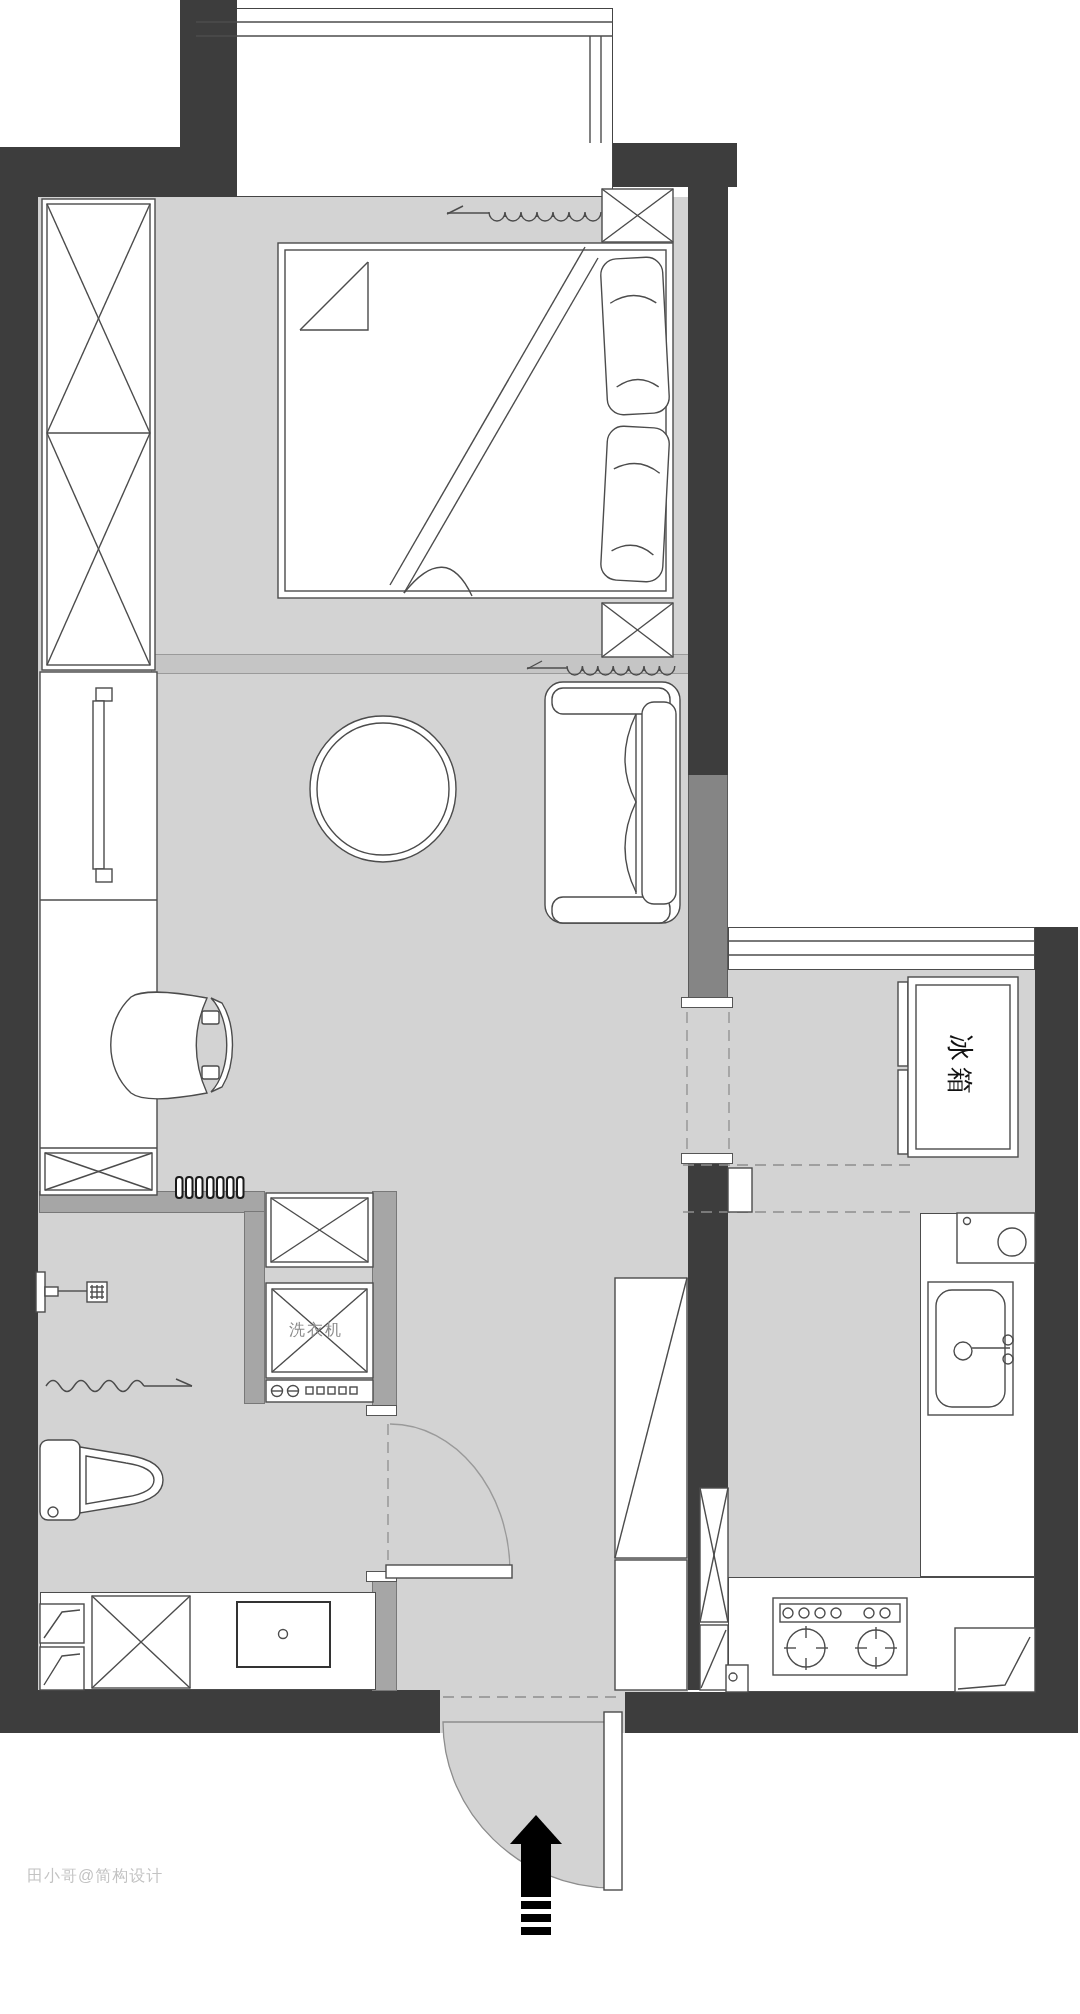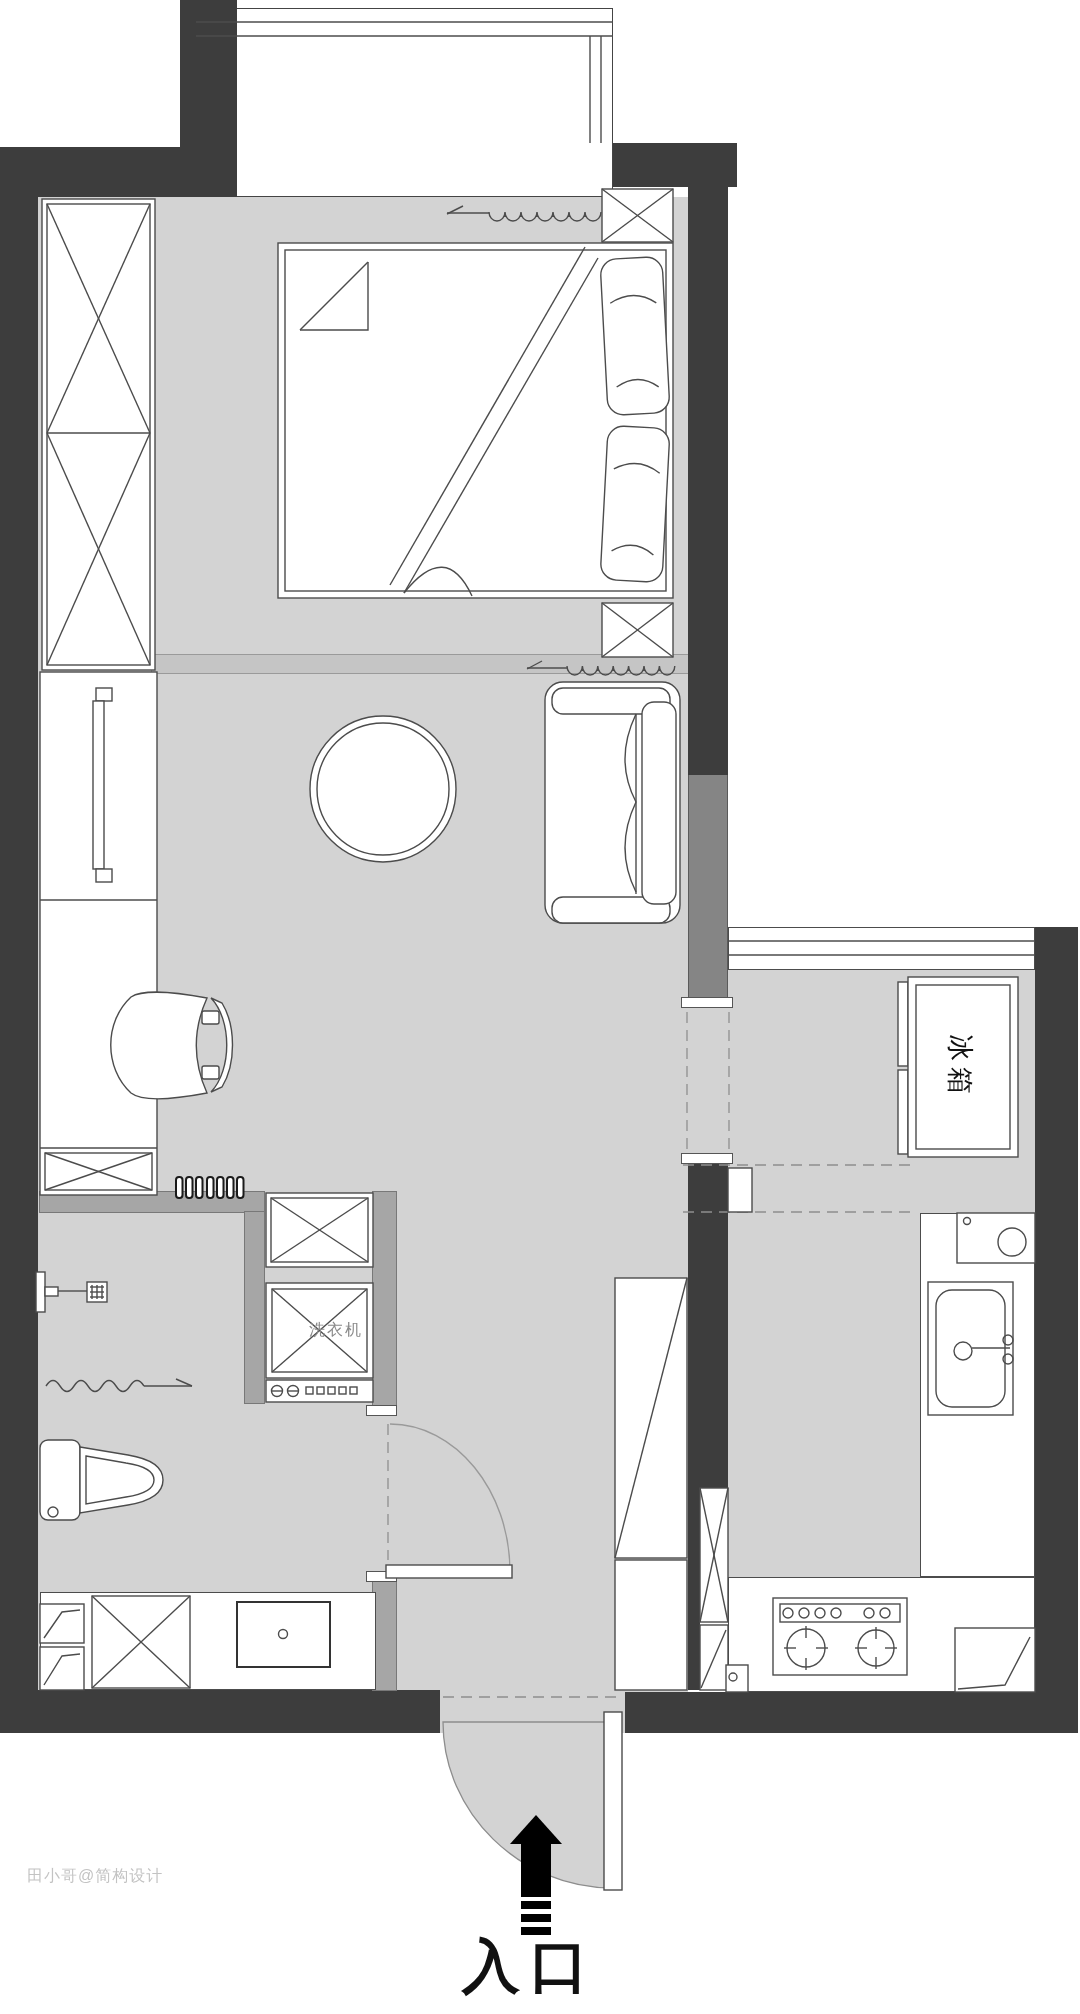--- a/index.html
+++ b/index.html
@@ -16,21 +16,21 @@
   svg{position:absolute;left:0;top:0;}
   .ln{stroke:var(--line,#4c4c4c);stroke-width:1.4;fill:none;}
   .wh{fill:#fff;stroke:var(--line,#4c4c4c);stroke-width:1.4;}
   .dash{stroke:#8f8f8f;stroke-width:1.3;fill:none;stroke-dasharray:11 7;}
   .blk{fill:#000;stroke:none;}
   .lbl{position:absolute;color:#111;}
   #lbl-entrance{left:430px;top:1928px;width:200px;text-align:center;font-family:"Liberation Serif",serif;
       font-size:58px;font-weight:bold;letter-spacing:10px;}
   #lbl-fridge{left:908px;top:1052px;width:110px;height:30px;text-align:center;
       font-family:"Liberation Serif",serif;font-size:27px;letter-spacing:6px;transform:rotate(90deg);}
-  #lbl-washer{left:292px;top:1320px;width:88px;text-align:center;font-size:16px;letter-spacing:2px;color:#8a8a8a;}
+  #lbl-washer{left:272px;top:1320px;width:88px;text-align:center;font-size:16px;letter-spacing:2px;color:#8a8a8a;}
   #watermark{left:27px;top:1866px;font-size:16px;color:rgba(175,175,175,.75);letter-spacing:1px;}
 </style>
 </head>
 <body>
 
 <div id="plan">
 
   <div class="abs floor" style="left:38px;top:197px;width:650px;height:1495px;"></div>
   <div class="abs floor" style="left:728px;top:970px;width:307px;height:722px;"></div>
   <div class="abs floor" style="left:688px;top:1003px;width:40px;height:159px;"></div>
@@ -345,16 +345,15 @@
       <polygon class="blk" points="536,1815 510,1844 562,1844"></polygon>
       <rect class="blk" x="521" y="1844" width="30" height="53"></rect>
       <rect class="blk" x="521" y="1901" width="30" height="8"></rect>
       <rect class="blk" x="521" y="1914" width="30" height="8"></rect>
       <rect class="blk" x="521" y="1927" width="30" height="8"></rect>
     </g>
   </svg>
 
   <div class="lbl" id="lbl-fridge">冰箱</div>
   <div class="lbl" id="lbl-washer">洗衣机</div>
-  <div class="lbl" id="lbl-entrance">入口</div>
   <div class="lbl" id="watermark">田小哥@简构设计</div>
 
 </div>
 
 </body></html>

